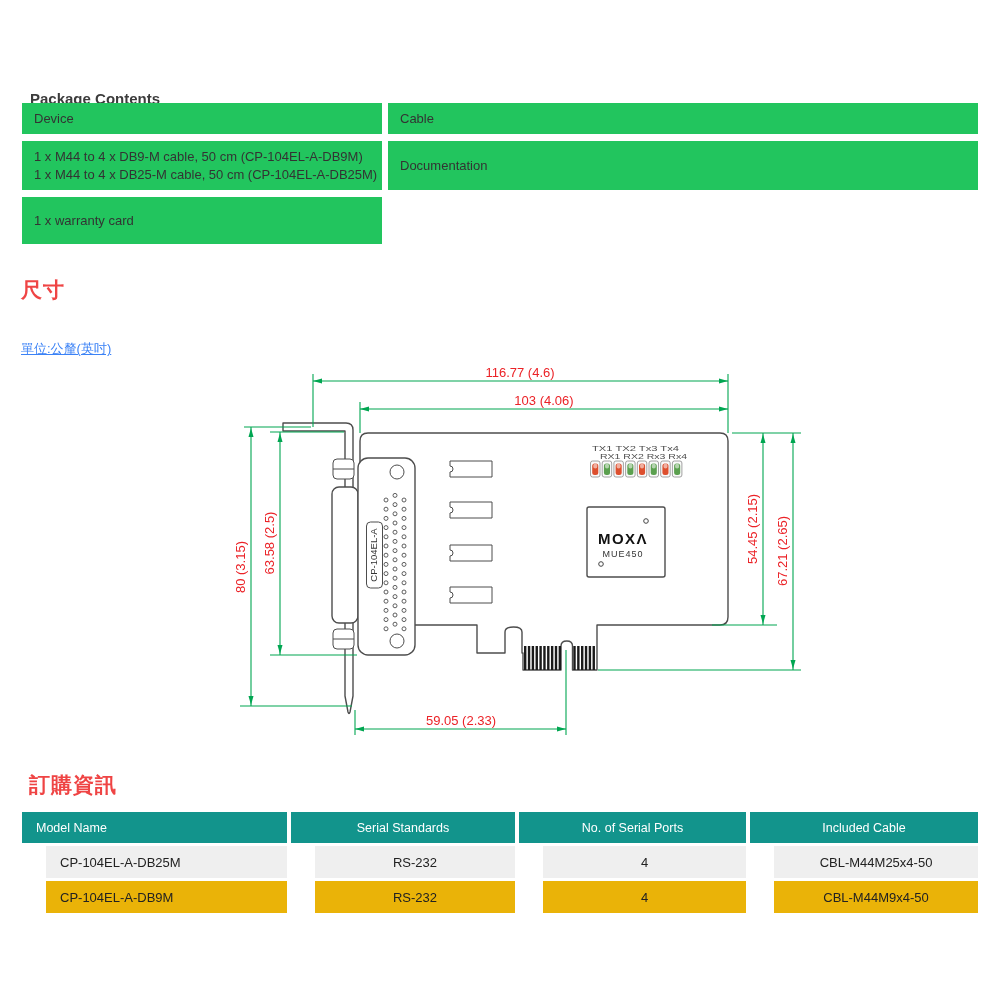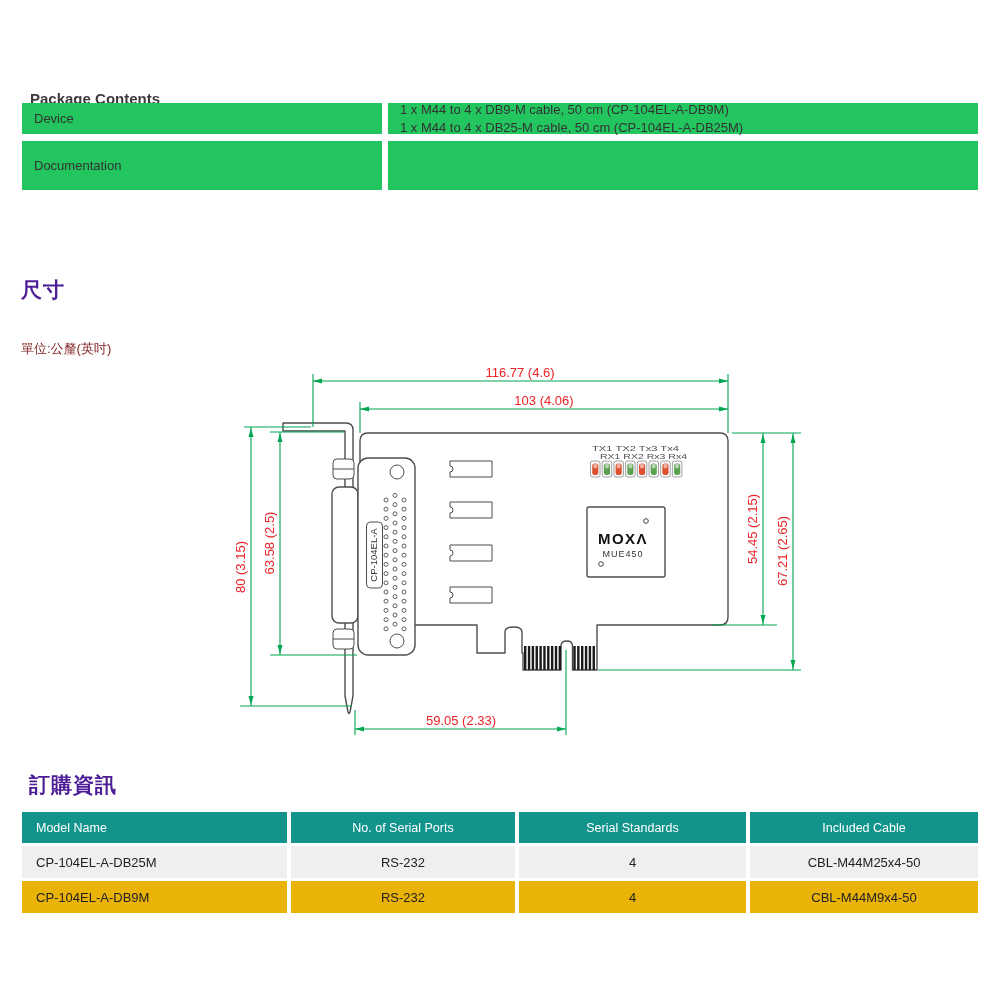--- a/index.html
+++ b/index.html
@@ -2,37 +2,37 @@
 <html><head>
 <meta charset="utf-8">
 <style>
   html,body{margin:0;padding:0;background:#fff;}
   body{width:1000px;height:1000px;position:relative;overflow:hidden;
        font-family:"Liberation Sans","DejaVu Sans",sans-serif;color:#333;}
   .abs{position:absolute;}
 
   
   .h-dark{font-size:15px;font-weight:bold;color:#3c3c3c;}
-  .h-teal{font-size:21px;font-weight:bold;color:#4c1d95;letter-spacing:1px;}
-  .unit-note{font-size:13px;color:#7f1d1d;}
+  .h-teal{font-size:21px;font-weight:bold;color:#ef4444;letter-spacing:1px;}
+  .unit-note{font-size:13px;color:#3b82f6;text-decoration:underline;}
 
   
   .pkg-table{left:22px;top:103px;width:956px;display:grid;
              grid-template-columns:360px 590px;grid-template-rows:31px 49px 47px;
              column-gap:6px;row-gap:7px;}
   .pkg-cell{background:#22c55e;display:flex;flex-direction:column;justify-content:center;
             font-size:13px;line-height:18px;padding-left:12px;}
 
   
   .ord-table{left:22px;top:812px;width:956px;display:grid;
              grid-template-columns:265px 224px 227px 228px;
              grid-template-rows:31px 32px 32px;column-gap:4px;row-gap:3px;}
   .ord-head{background:#12948C;color:#fff;font-size:12.5px;display:flex;align-items:center;justify-content:center;}
   .ord-head.first,.ord-cell.first{justify-content:flex-start;padding-left:14px;}
-  .ord-cell{font-size:13px;color:#222;display:flex;align-items:center;justify-content:center;}
+  .ord-cell{font-size:13px;color:#222;display:flex;align-items:center;justify-content:center;margin-left:24px;}
   .row-light{background:#EFEFEF;}
   .row-dark{background:#eab308;}
 
   
   svg{position:absolute;left:0;top:360px;}
   svg text{font-family:"Liberation Sans","DejaVu Sans",sans-serif;}
   .outline{fill:#fff;stroke:#4D4D4D;stroke-width:1.4;stroke-linejoin:round;}
   .thin{fill:#fff;stroke:#4D4D4D;stroke-width:1;}
   .dim{stroke:#00A651;stroke-width:1.1;fill:none;}
   .dim-arrow{fill:#00A651;stroke:none;}
@@ -42,27 +42,31 @@
 </head>
 <body>
 
 <div class="abs h-dark" style="left:30px;top:78px;margin-top:12px;">Package Contents</div>
 
 <div class="abs pkg-table">
   <div class="pkg-cell">
     <div>Device</div>
   </div>
   <div class="pkg-cell">
+    <div>Cable</div>
+  </div>
+  <div class="pkg-cell">
     <div>1 x M44 to 4 x DB9-M cable, 50 cm (CP-104EL-A-DB9M)</div>
     <div>1 x M44 to 4 x DB25-M cable, 50 cm (CP-104EL-A-DB25M)</div>
   </div>
   <div class="pkg-cell">
     <div>Documentation</div>
   </div>
   <div class="pkg-cell">
+    <div>1 x warranty card</div>
   </div>
 </div>
 
 <div class="abs h-teal" style="left:21px;top:276px;">尺寸</div>
 <div class="abs unit-note" style="left:21px;top:340px;">單位:公釐(英吋)</div>
 
 <svg width="1000" height="390" viewBox="0 360 1000 390">
 
   <path class="outline" d="M283,423 H346 Q353,423 353,430 V696 L350,712 Q349,715 348,712 L345,696 V431 H283 Z"></path>
 
@@ -255,22 +259,22 @@
     <polygon class="dim-arrow" points="355,729 364,726.5 364,731.5"></polygon>
     <polygon class="dim-arrow" points="566,729 557,726.5 557,731.5"></polygon>
     <text class="dim-text" x="461" y="725" text-anchor="middle">59.05 (2.33)</text>
   </g>
 </svg>
 
 <div class="abs h-teal" style="left:21px;top:771px;padding-left:8px;">訂購資訊</div>
 
 <div class="abs ord-table">
   <div class="ord-head first">Model Name</div>
+  <div class="ord-head">Serial Standards</div>
   <div class="ord-head">No. of Serial Ports</div>
-  <div class="ord-head">Serial Standards</div>
   <div class="ord-head">Included Cable</div>
 
   <div class="ord-cell first row-light">CP-104EL-A-DB25M</div>
   <div class="ord-cell row-light">RS-232</div>
   <div class="ord-cell row-light">4</div>
   <div class="ord-cell row-light">CBL-M44M25x4-50</div>
 
   <div class="ord-cell first row-dark">CP-104EL-A-DB9M</div>
   <div class="ord-cell row-dark">RS-232</div>
   <div class="ord-cell row-dark">4</div>

